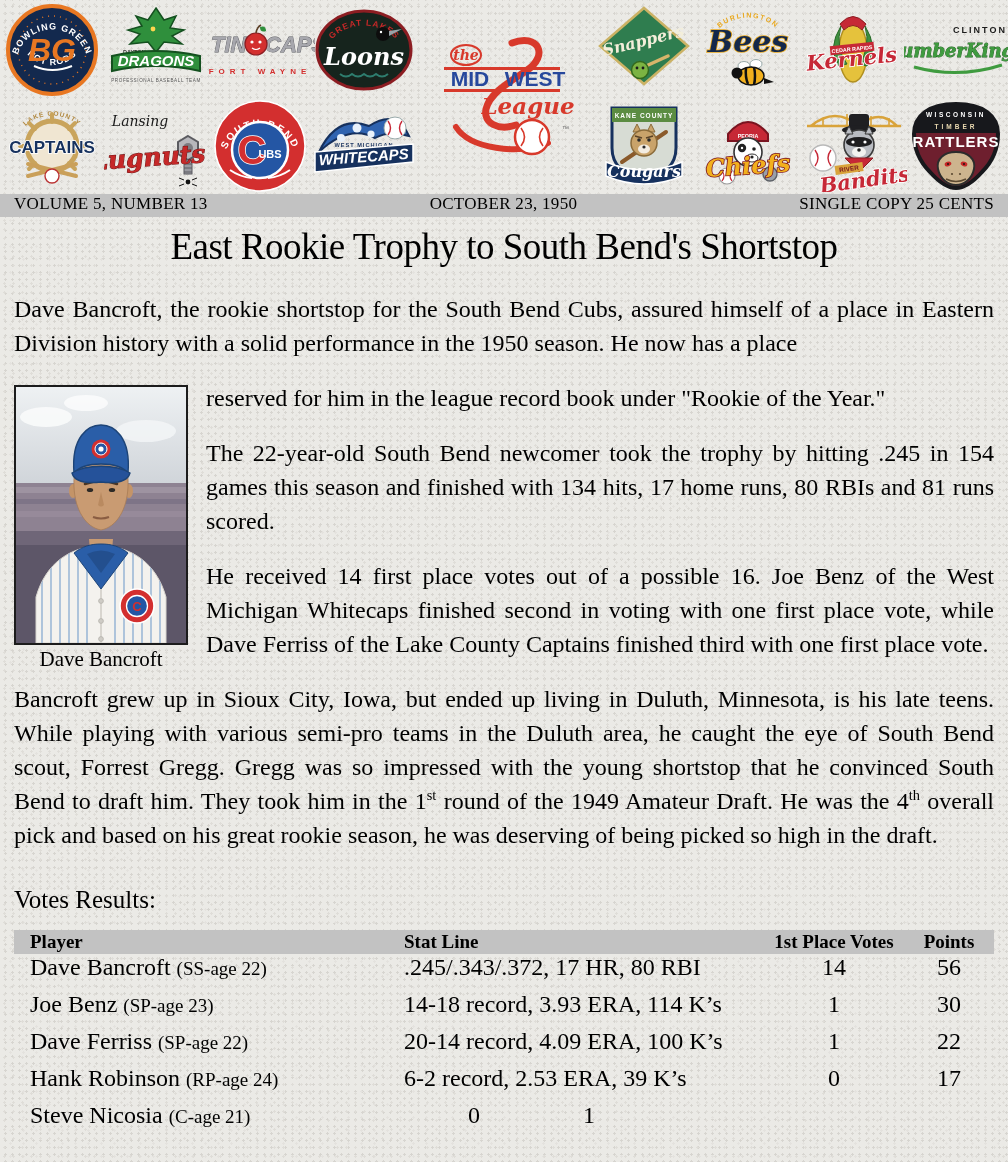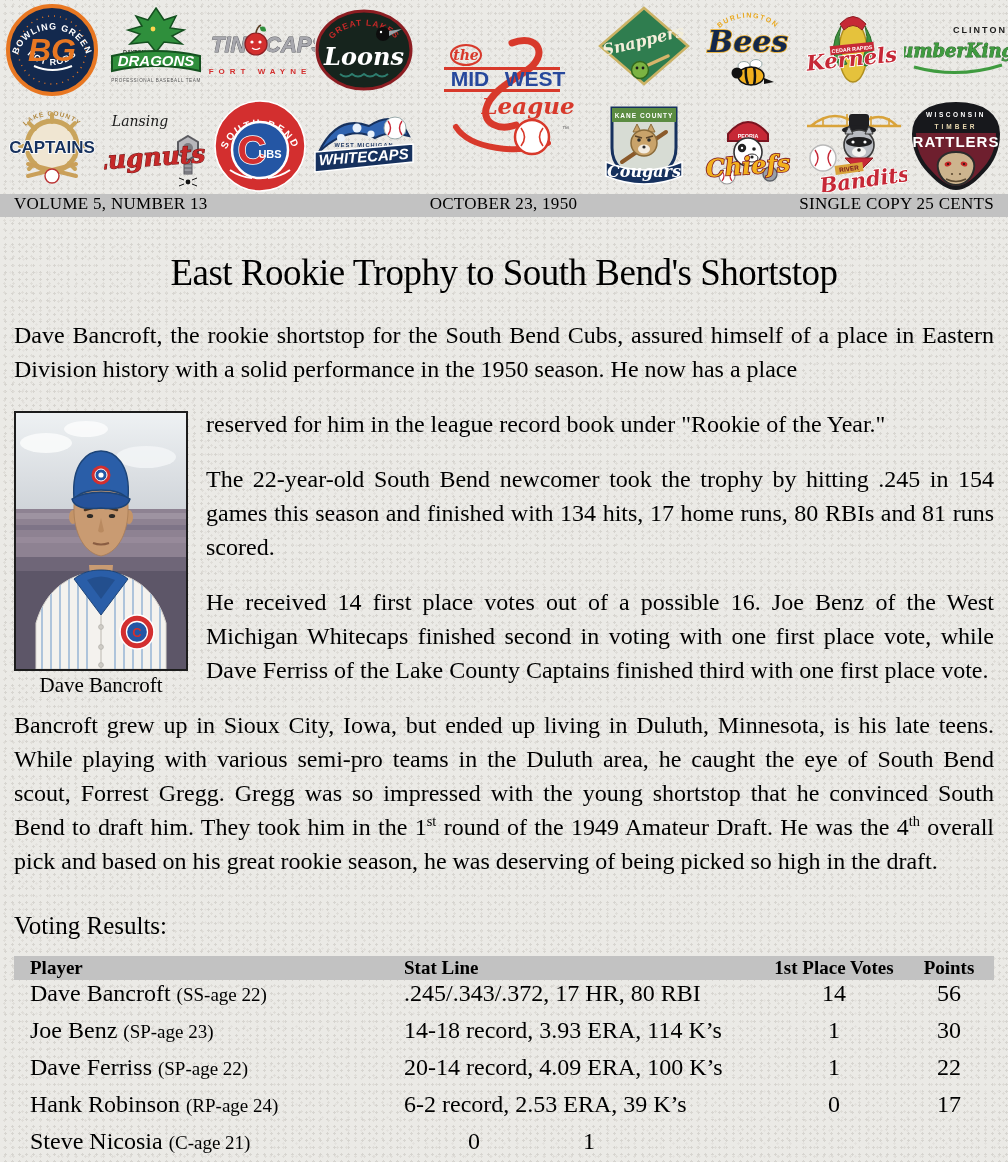--- a/index.html
+++ b/index.html
@@ -28,21 +28,21 @@
   .script{font-style:italic;font-family:"DejaVu Serif",serif;}
   
   .masthead{
     background:#c2c2c2;height:23px;display:flex;align-items:flex-start;
     padding:0 14px;font-size:17px;letter-spacing:.3px;
   }
   .masthead .mid{flex:1;text-align:center;}
   .masthead .right{text-align:right;}
   
   .headline{
-    font-size:37px;font-weight:normal;text-align:center;margin:34px 0 24px 0;
+    font-size:37px;font-weight:normal;text-align:center;margin:8px 0 24px 0;
     letter-spacing:-.5px;
   }
   
   .article{padding:0 14px;font-size:24px;line-height:34px;text-align:justify;}
   .article p{margin:0 0 21px 0;}
   .article p.last{clear:both;}
   sup{font-size:60%;line-height:0;vertical-align:super;}
   .photo-float{float:left;width:174px;margin:4px 18px 2px 0;text-align:center;}
   .photo-frame{width:170px;height:256px;border:2px solid #1c1c1c;background:#dfe3e6;line-height:0;}
   .photo-caption{font-size:21px;line-height:26px;margin-top:1px;text-align:center;}
@@ -407,21 +407,21 @@
       </div>
       <div class="photo-caption">Dave Bancroft</div>
     </div>
 
     <p>reserved for him in the league record book under "Rookie of the Year."</p>
     <p>The 22-year-old South Bend newcomer took the trophy by hitting .245 in 154 games this season and finished with 134 hits, 17 home runs, 80 RBIs and 81 runs scored.</p>
     <p>He received 14 first place votes out of a possible 16. Joe Benz of the West Michigan Whitecaps finished second in voting with one first place vote, while Dave Ferriss of the Lake County Captains finished third with one first place vote.</p>
     <p class="last"><span>Bancroft grew up in Sioux City, Iowa, but ended up living in Duluth, Minnesota, is his late teens.  While playing with various semi-pro teams in the Duluth area, he caught the eye of South Bend scout, Forrest Gregg.  Gregg was so impressed with the young shortstop that he convinced South Bend to draft him.  They took him in the 1</span><sup>st</sup><span> round of the 1949 Amateur Draft.  He was the 4</span><sup>th</sup><span> overall pick and based on his great rookie season, he was deserving of being picked so high in the draft.</span></p>
   </div>
 
-  <p class="voting-label">Voting Results:</p>
+  <p class="voting-label">Votes Results:</p>
 
   <div class="vtable">
     <div class="t-head">
       <span class="c-player">Player</span>
       <span class="c-stat">Stat Line</span>
       <span class="c-votes">1st Place Votes</span>
       <span class="c-points">Points</span>
     </div>
 
     <div class="t-row">

